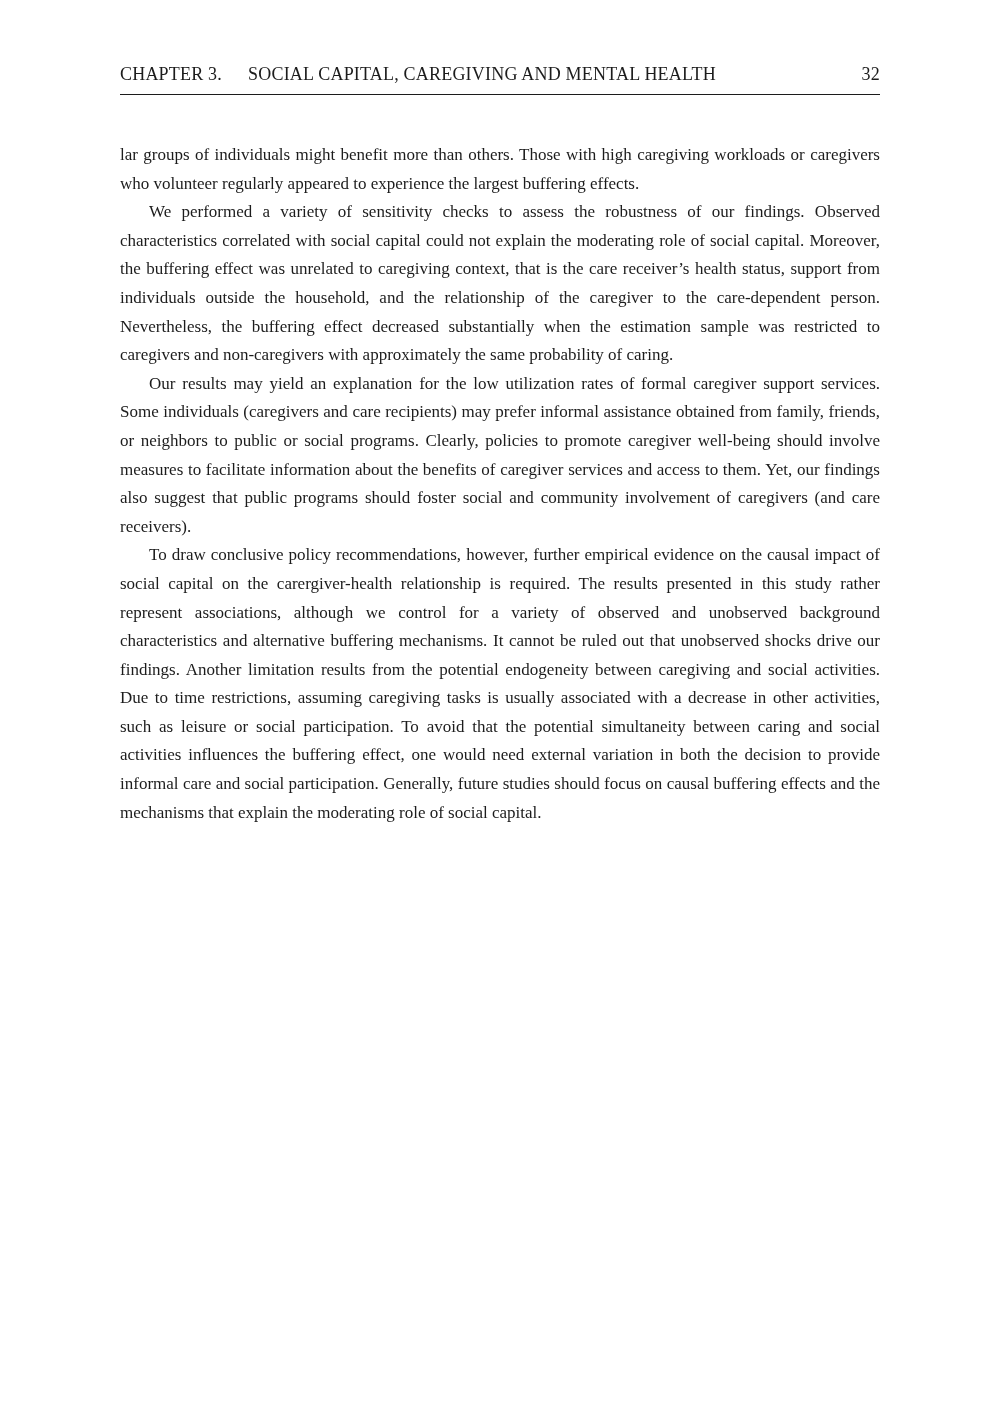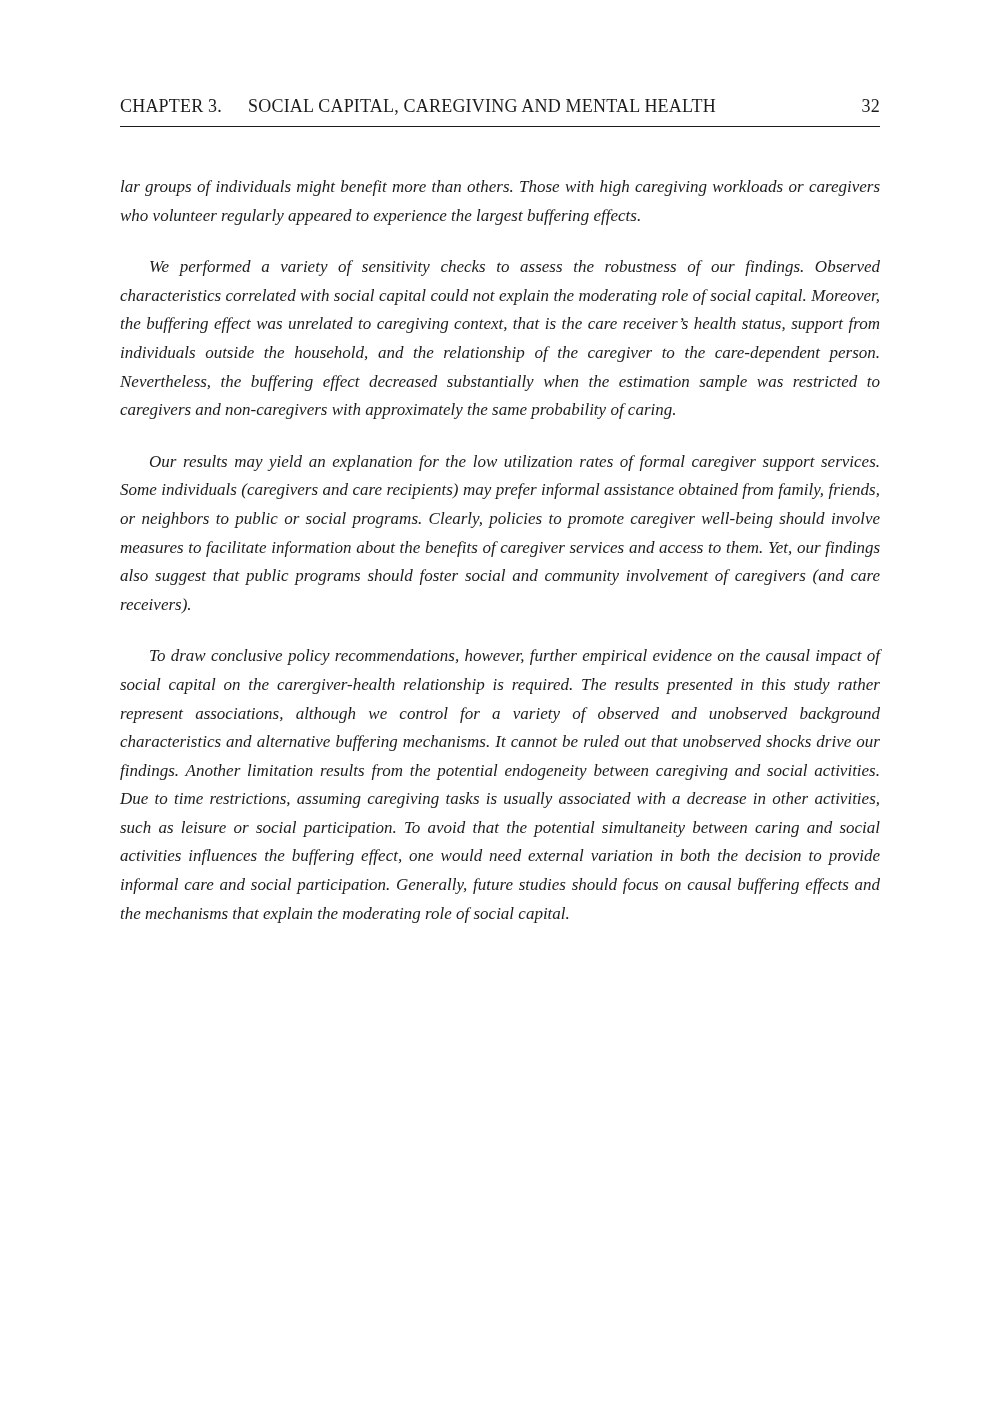--- a/index.html
+++ b/index.html
@@ -18,44 +18,41 @@
     font-family: "Liberation Serif", "DejaVu Serif", serif;
     color: #1c1c1c;
   }
   .running-head {
     display: flex;
     justify-content: space-between;
     align-items: baseline;
     font-size: 18px;
     letter-spacing: 0.2px;
     white-space: nowrap;
-    margin-top: 32px;
   }
   .running-head .chapter-label {
     margin-right: 26px;
   }
   .head-rule {
     border: none;
     border-top: 1.4px solid #1c1c1c;
     margin: 9px 0 0 0;
   }
   .body-text {
     margin-top: 46px;
     font-size: 17px;
     line-height: 28.6px;
     text-align: justify;
     text-justify: inter-word;
-    font-style: italic;
   }
   .body-text p {
     margin: 0;
   }
   .body-text p.indented {
     text-indent: 29px;
-    margin-top: 23px;
   }
 </style>
 </head>
 <body>
 
 <div class="page">
 
   <div class="running-head">
     <span>
       <span class="chapter-label">CHAPTER 3.</span><span>SOCIAL CAPITAL, CAREGIVING AND MENTAL HEALTH</span>

